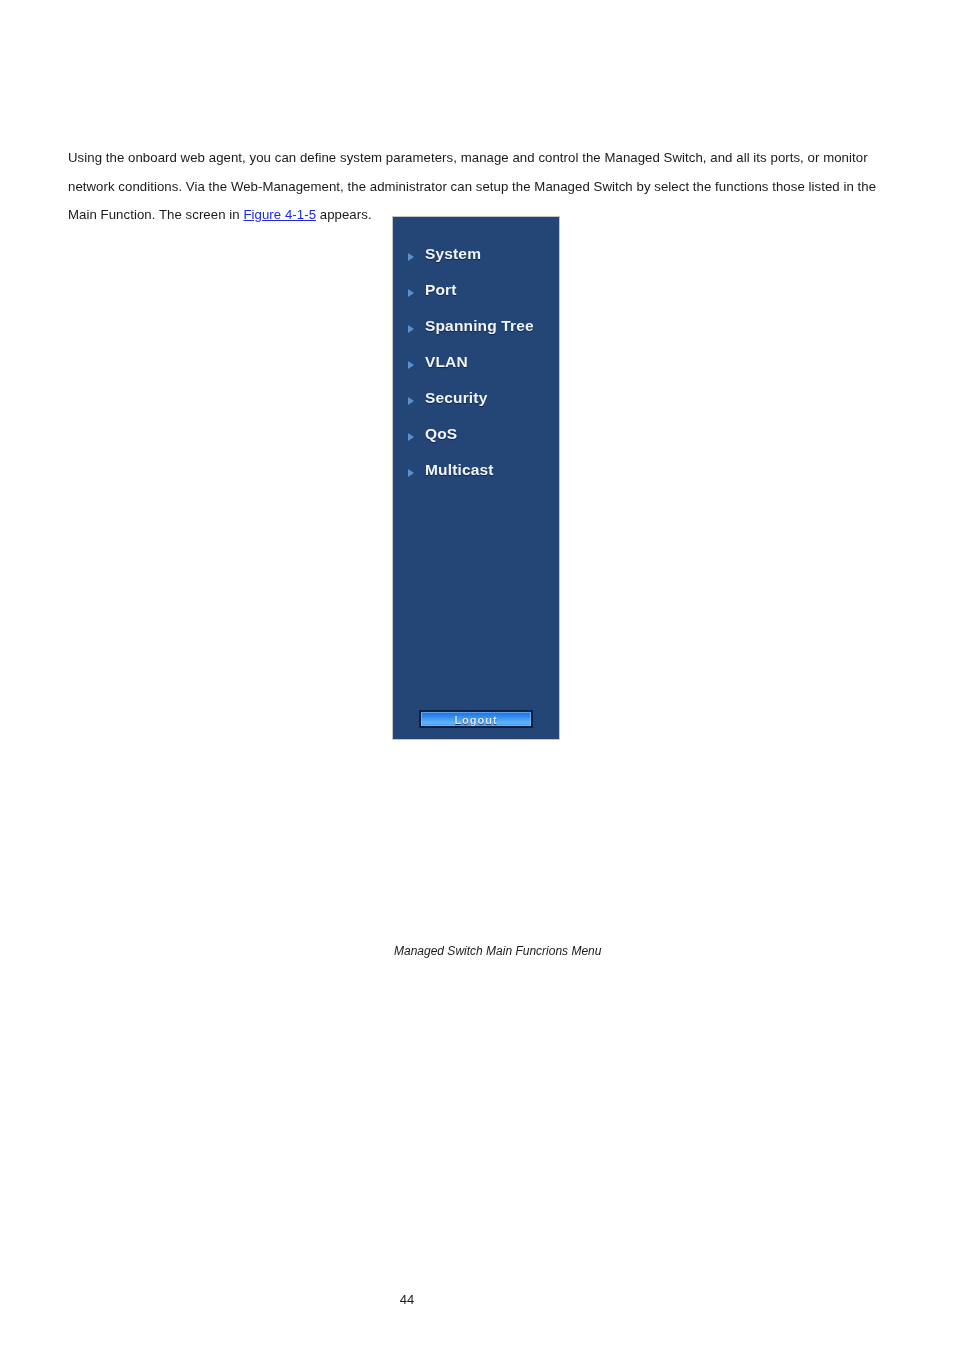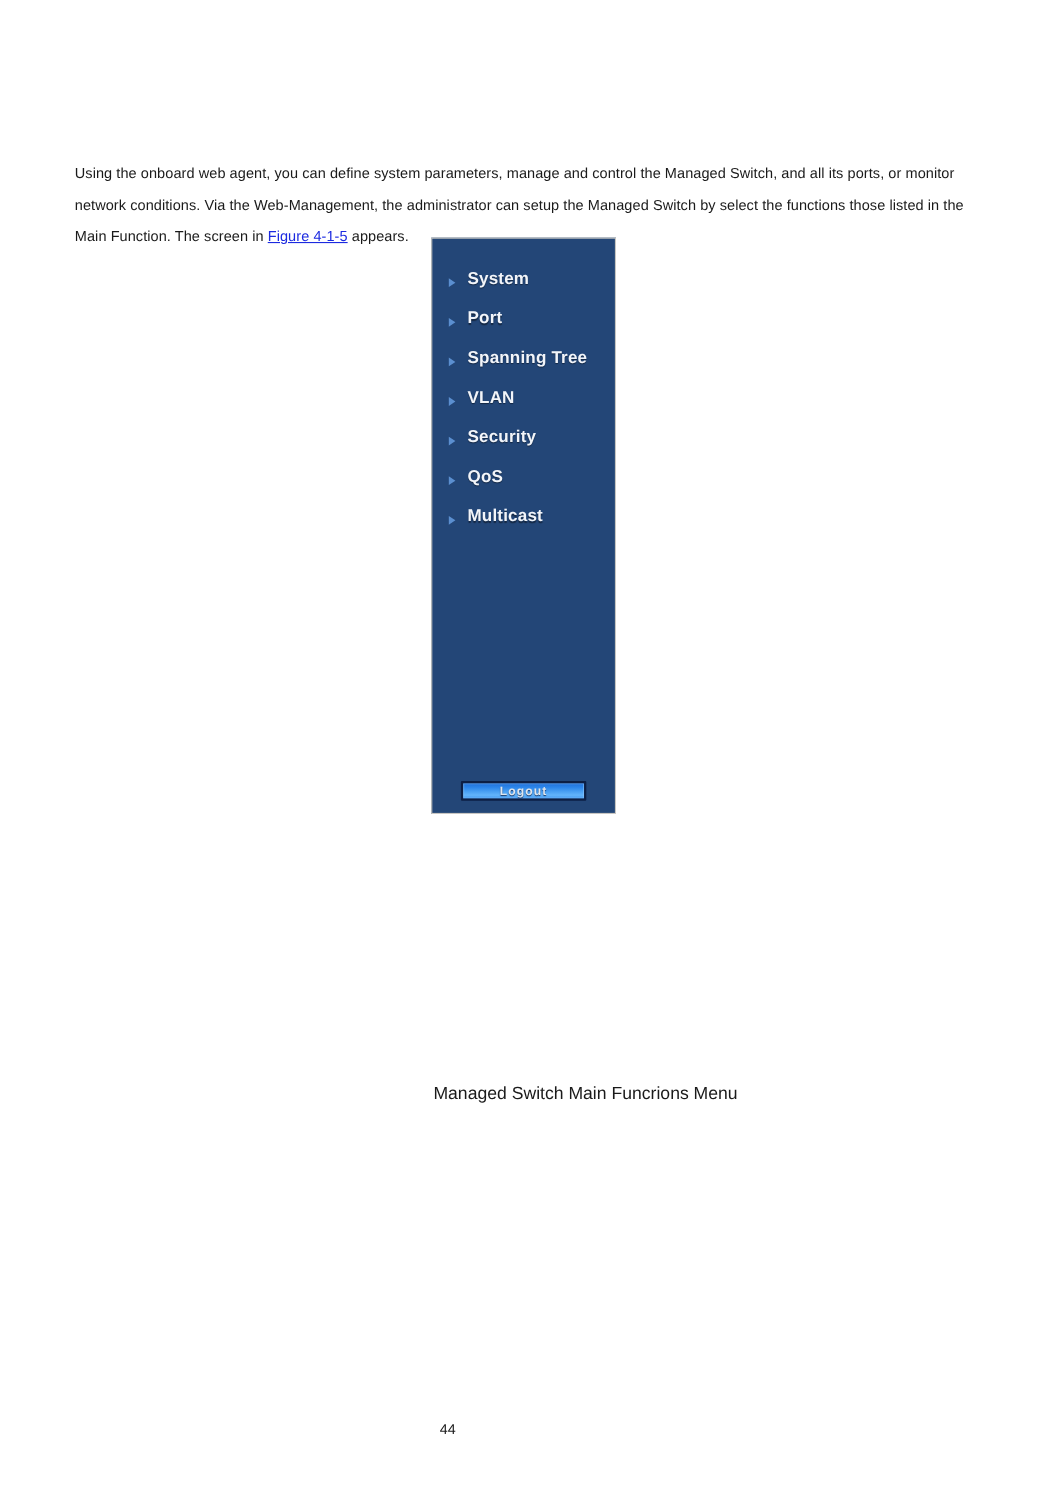--- a/index.html
+++ b/index.html
@@ -118,24 +118,25 @@
     color: #dfe6ee;
     letter-spacing: 0.09em;
     text-shadow: 0 1px 1px rgba(10,30,70,0.85);
     line-height: 1;
   }
 
   
   .figure-caption {
     position: absolute;
     left: 394px;
-    top: 770px;
-    font-size: 16px;
+    top: 728px;
+    font-size: 12px;
     color: #1a1a1a;
     white-space: nowrap;
+    font-style: italic;
   }
 
   
   .page-number {
     position: absolute;
     left: 0;
     top: 1292px;
     width: 814px;
     text-align: center;
     font-size: 13px;

